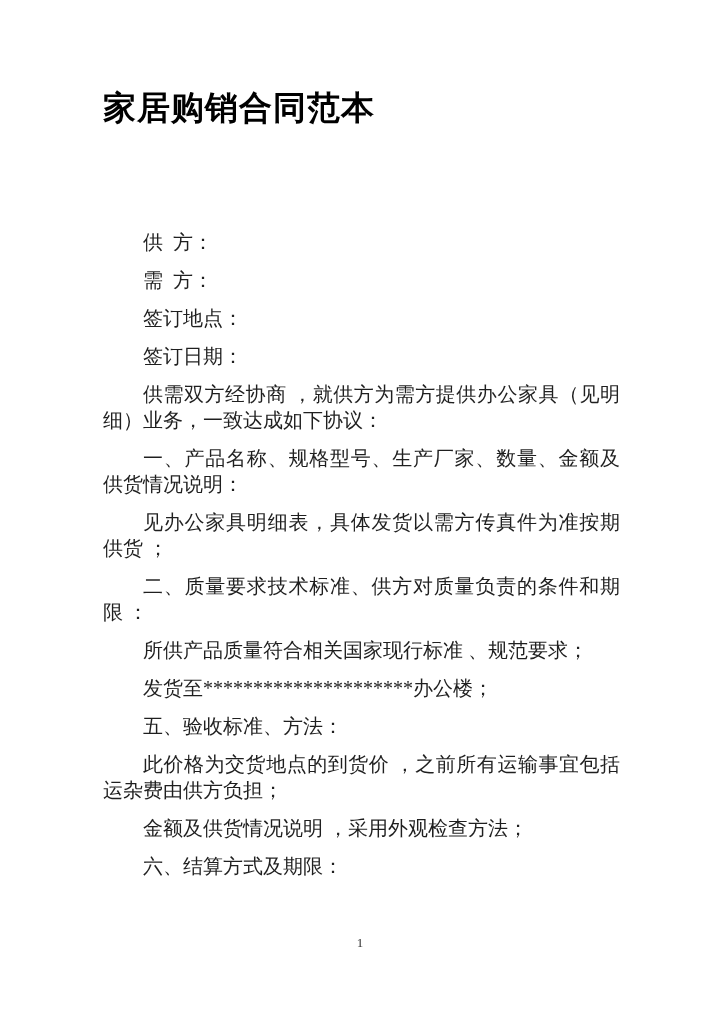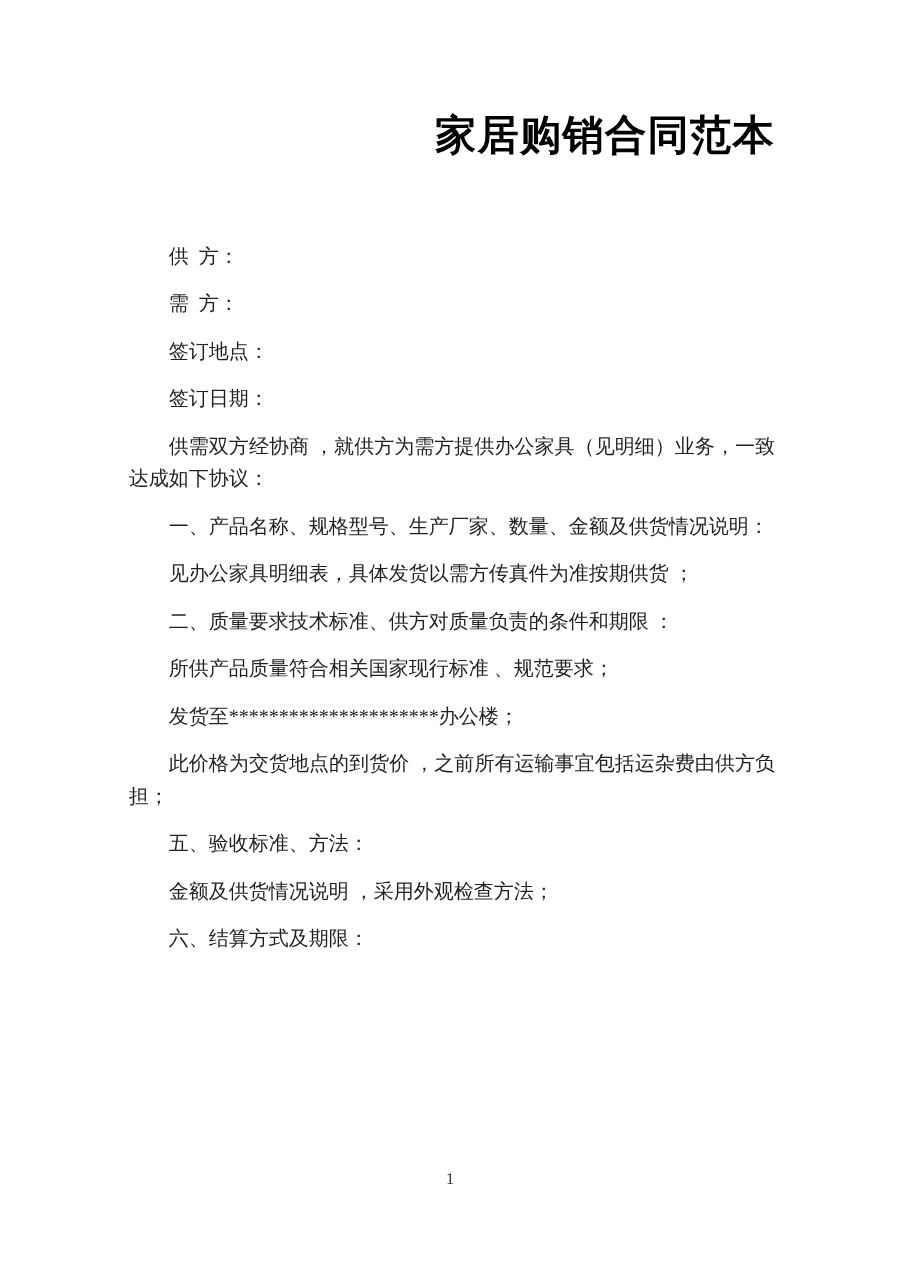--- a/index.html
+++ b/index.html
@@ -17,27 +17,27 @@
     padding: 86px 100px 0 103px;
     overflow: hidden;
     font-family: "Liberation Serif", "DejaVu Serif", serif;
     color: #1f1f1f;
   }
   .doc-title {
     font-family: "Liberation Sans", "DejaVu Sans", sans-serif;
     font-weight: 700;
     font-size: 33px;
     line-height: 43px;
-    text-align: right;
+    text-align: left;
     color: #000000;
-    margin: 0 0 64px 0;
+    margin: 0 0 100px 0;
     letter-spacing: 1px;
   }
   .para {
-    font-size: 16px;
+    font-size: 20px;
     line-height: 26px;
     margin: 0 0 12px 0;
     text-indent: 2em;
     text-align: justify;
     white-space: pre-wrap;
     word-break: break-all;
   }
   .page-footer {
     position: absolute;
     left: 0;
@@ -58,19 +58,19 @@
   <p class="para">供  方：</p>
   <p class="para">需  方：</p>
   <p class="para">签订地点：</p>
   <p class="para">签订日期：</p>
   <p class="para">供需双方经协商 ，就供方为需方提供办公家具（见明细）业务，一致达成如下协议：</p>
   <p class="para">一、产品名称、规格型号、生产厂家、数量、金额及供货情况说明：</p>
   <p class="para">见办公家具明细表，具体发货以需方传真件为准按期供货 ；</p>
   <p class="para">二、质量要求技术标准、供方对质量负责的条件和期限 ：</p>
   <p class="para">所供产品质量符合相关国家现行标准 、规范要求；</p>
   <p class="para">发货至*********************办公楼；</p>
+  <p class="para">五、验收标准、方法：</p>
   <p class="para">此价格为交货地点的到货价 ，之前所有运输事宜包括运杂费由供方负担；</p>
-  <p class="para">五、验收标准、方法：</p>
   <p class="para">金额及供货情况说明 ，采用外观检查方法；</p>
   <p class="para">六、结算方式及期限：</p>
 
   <div class="page-footer">1</div>
 </div>
 
 </body></html>

